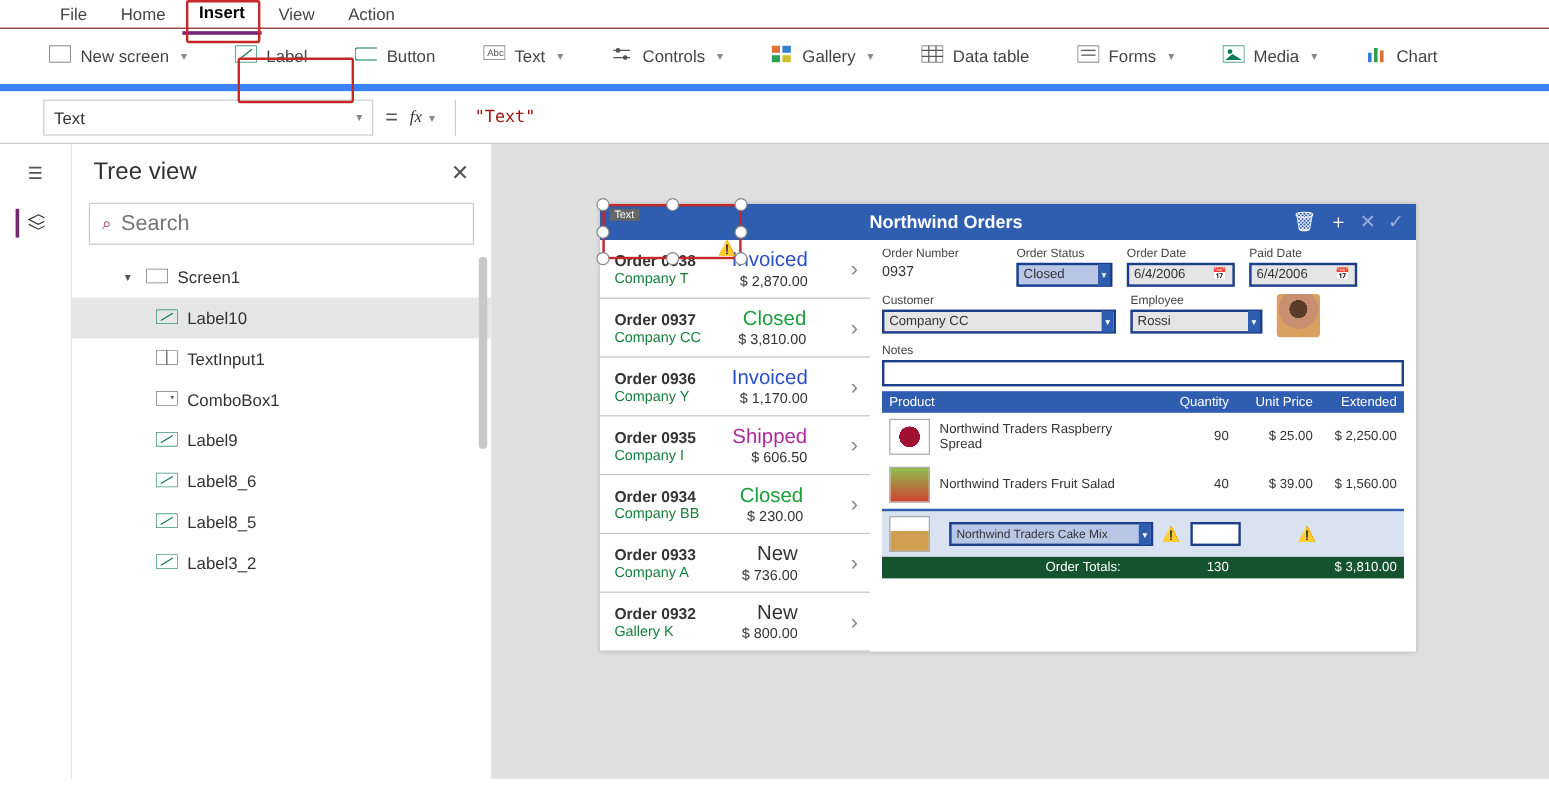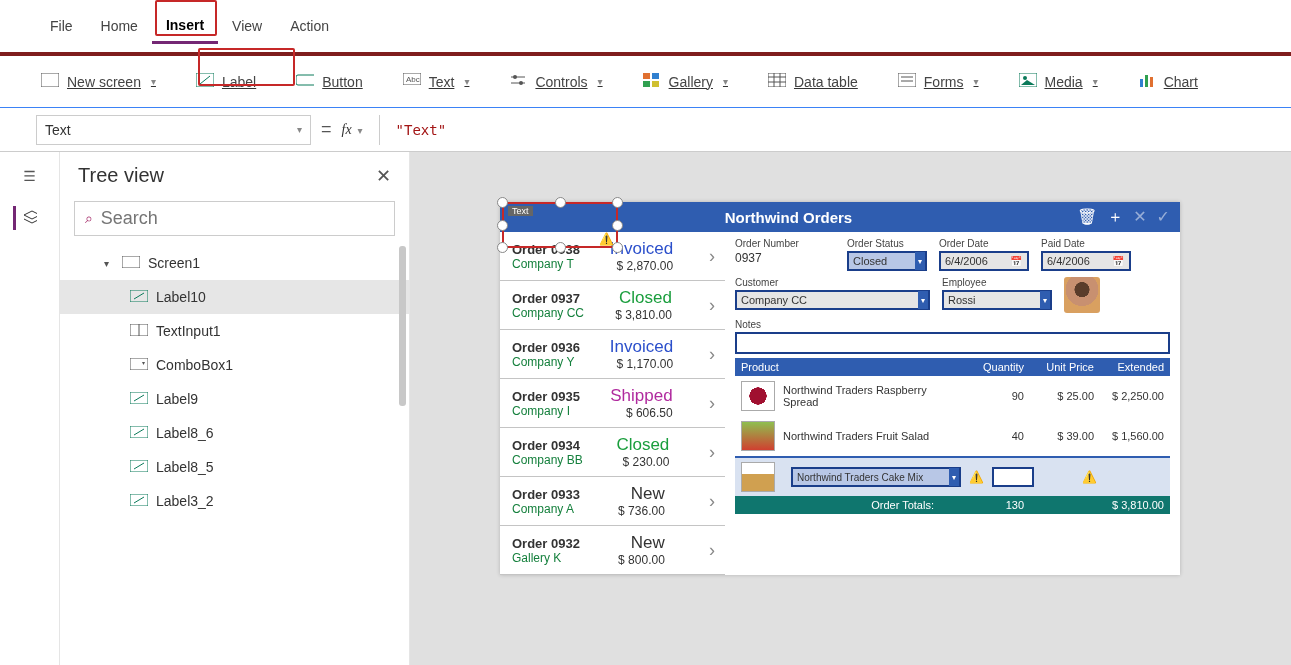--- a/index.html
+++ b/index.html
@@ -1,27 +1,27 @@
 <!DOCTYPE html>
 <html><head>
 <meta charset="utf-8">
 <style>
 * { box-sizing:border-box; margin:0; padding:0; font-family:"Segoe UI",Arial,sans-serif; }
 body { width:1291px; height:665px; background:#fff; overflow:hidden; font-size:14px; color:#333; position:relative; }
 
 
-.menu { display:flex; align-items:center; height:56px; border-bottom:4px solid #7f1d1d; padding-left:36px; gap:0; }
+.menu { display:flex; align-items:center; height:24px; border-bottom:1px solid #7f1d1d; padding-left:36px; gap:0; }
 .menu-item { padding:8px 14px; cursor:pointer; color:#444; }
 .menu-item.active { font-weight:600; border-bottom:3px solid #742774; color:#000; }
 .menu-highlight { position:absolute; border:2px solid #c62828; border-radius:2px; pointer-events:none; }
 #mh1 { left:155px; top:0px; width:62px; height:36px; }
 #mh2 { left:198px; top:48px; width:97px; height:38px; }
 
 
-.ribbon { display:flex; align-items:center; height:52px; border-bottom:1px solid #3b82f6; padding-left:28px; gap:14px;text-decoration:underline; }
+.ribbon { display:flex; align-items:center; height:52px; border-bottom:6px solid #3b82f6; padding-left:28px; gap:14px; }
 .rbtn { display:flex; align-items:center; gap:8px; padding:6px 12px; border:1px solid transparent; cursor:pointer; color:#444; }
 .ricon { width:18px; height:18px; display:inline-flex; align-items:flex-start; justify-content:center; }
 .chev { font-size:10px; color:#888; margin-left:2px; }
 
 
 .fbar { display:flex; align-items:center; height:44px; border-bottom:1px solid #ccc; padding-left:36px; gap:10px; }
 .prop-sel { width:275px; height:30px; border:1px solid #ccc; display:flex; align-items:center; justify-content:space-between; padding:0 8px; background:#fff; }
 .eq { font-size:18px; color:#555; }
 .fx { font-style:italic; font-family:"Times New Roman"; }
 .fvalue { color:#a31515; font-family:Consolas,monospace; }
@@ -92,21 +92,21 @@
 .ph-p{flex:1}.ph-q{width:60px;text-align:right}.ph-u{width:70px;text-align:right}.ph-e{width:70px;text-align:right}
 .prod-row { display:flex; align-items:center; padding:5px 6px; font-size:11px; }
 .pimg { width:34px;height:30px;background:#d0b080;border:1px solid #aaa;margin-right:8px; }
 .pimg.berry{background:radial-gradient(circle,#a01030 40%,#fff 41%)}
 .pimg.salad{background:linear-gradient(#8fbf4f,#d04030)}
 .pimg.cake{background:linear-gradient(#fff 40%,#d0a050 41%)}
 .pname{flex:1}.pq{width:60px;text-align:right}.pu{width:70px;text-align:right}.pe{width:70px;text-align:right}
 .add-row { background:#d9e2f1; border-top:2px solid #2f5db0; padding:4px 6px; display:flex; align-items:center; gap:8px; }
 .add-sel { flex:0 0 170px; border:2px solid #1a3e8a; background:#b8c7e6; height:20px; display:flex; align-items:center; padding:0 4px; font-size:10px; justify-content:space-between; }
 .add-qty { width:42px; height:20px; border:2px solid #1a3e8a; background:#fff; }
-.totals { background:#0f766e; color:#fff; display:flex; font-size:11px; padding:3px 6px; }
+.totals { background:#14532d; color:#fff; display:flex; font-size:11px; padding:3px 6px; }
 .tl{flex:1;text-align:right;padding-right:30px}.tq{width:60px;text-align:right}.tu{width:70px}.te{width:70px;text-align:right}
 .aw{font-size:12px;color:#e0a000}
 </style>
 </head>
 <body>
 
 <div class="menu">
   <div class="menu-item">File</div>
   <div class="menu-item">Home</div>
   <div class="menu-item active">Insert</div>

